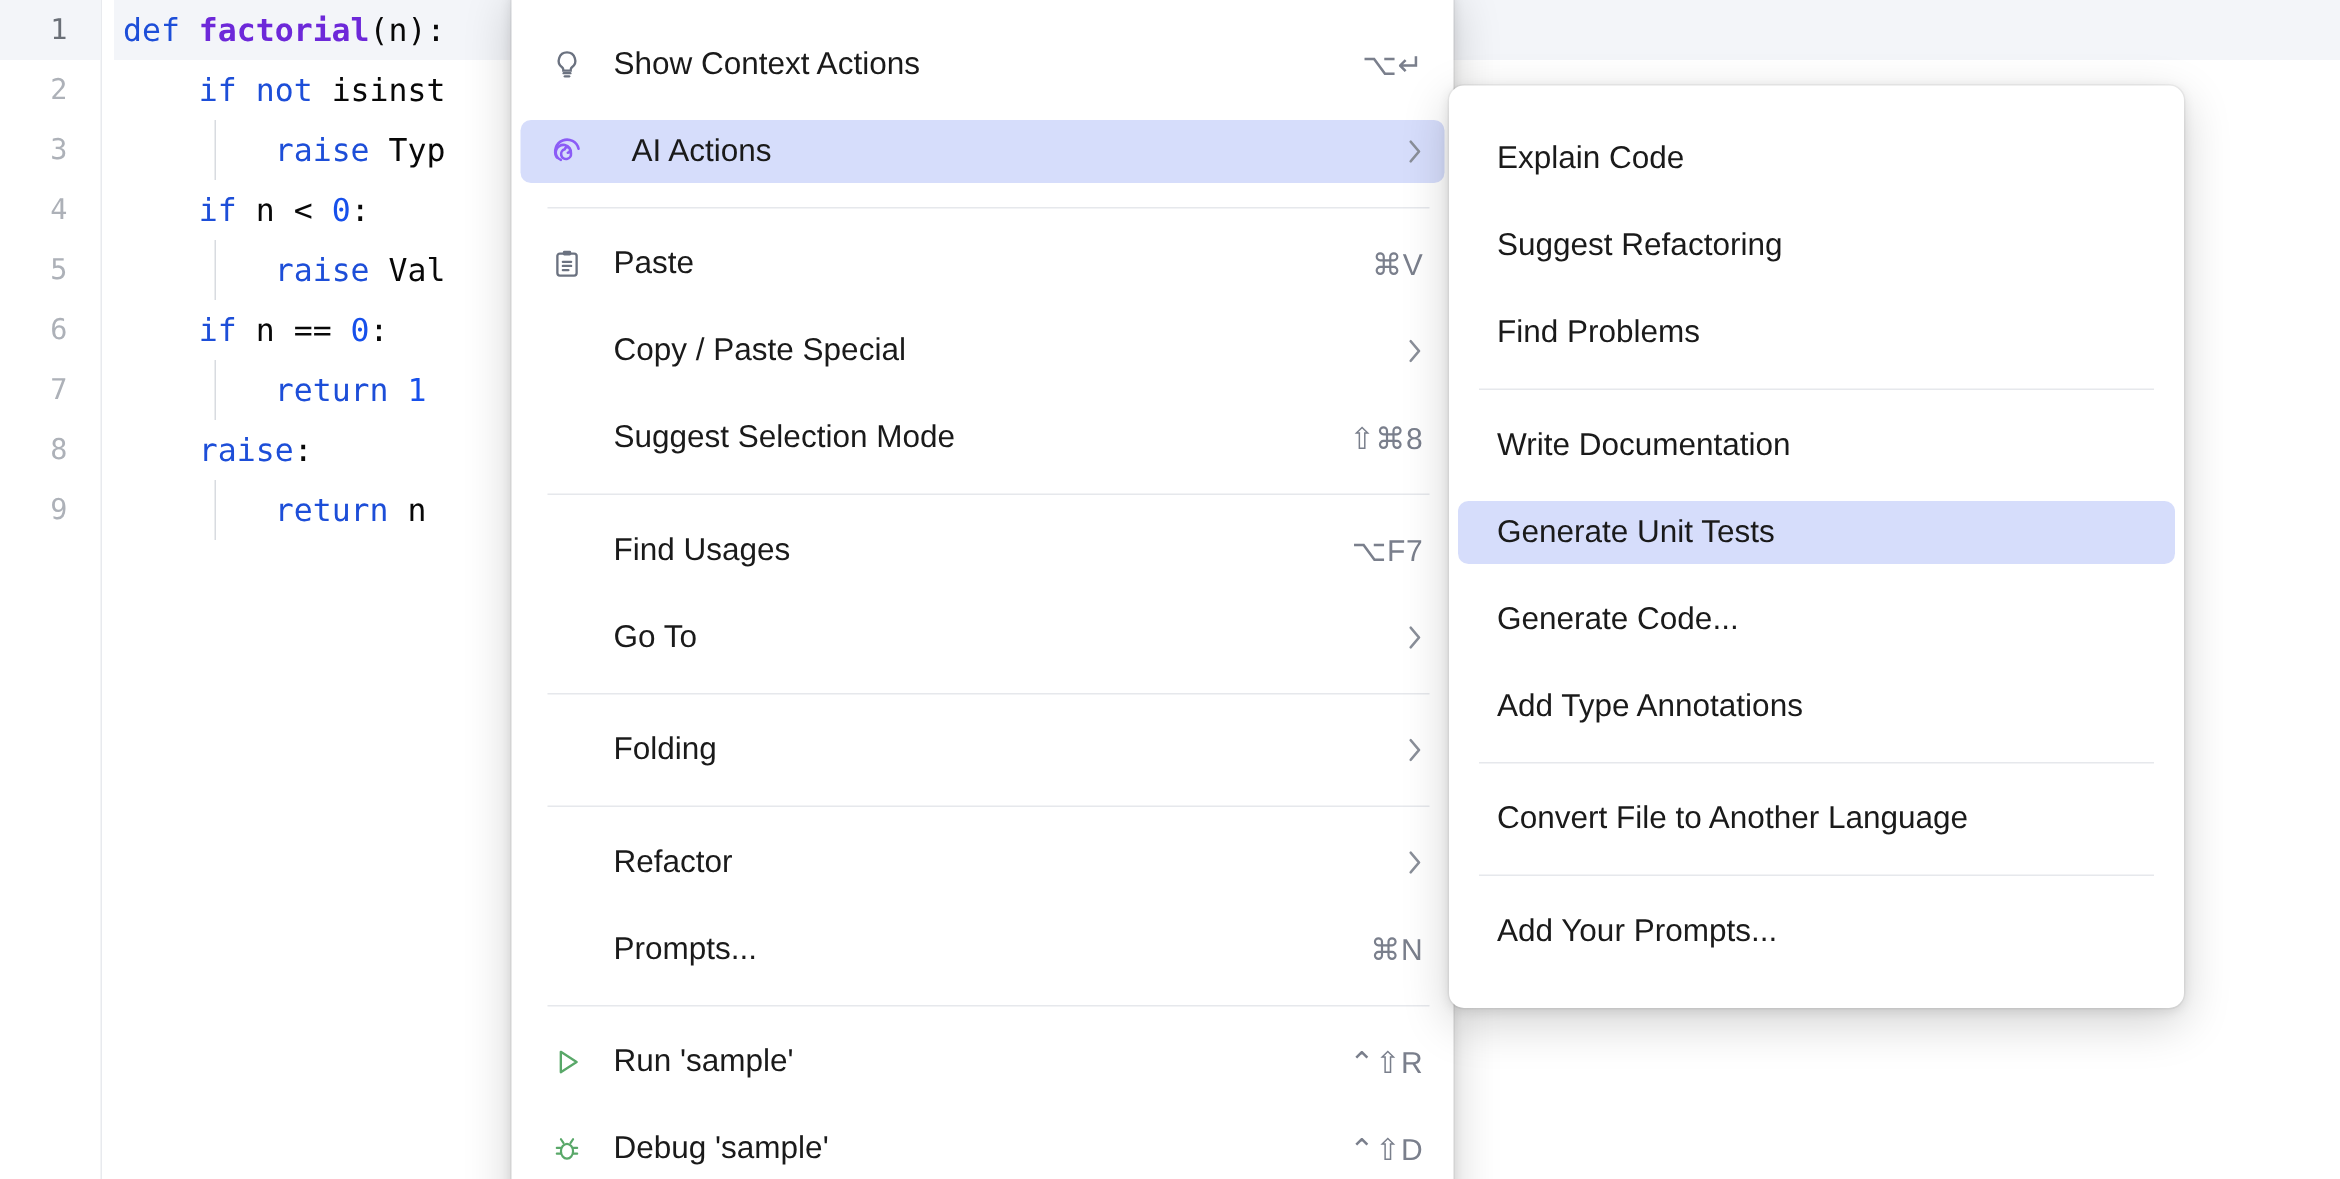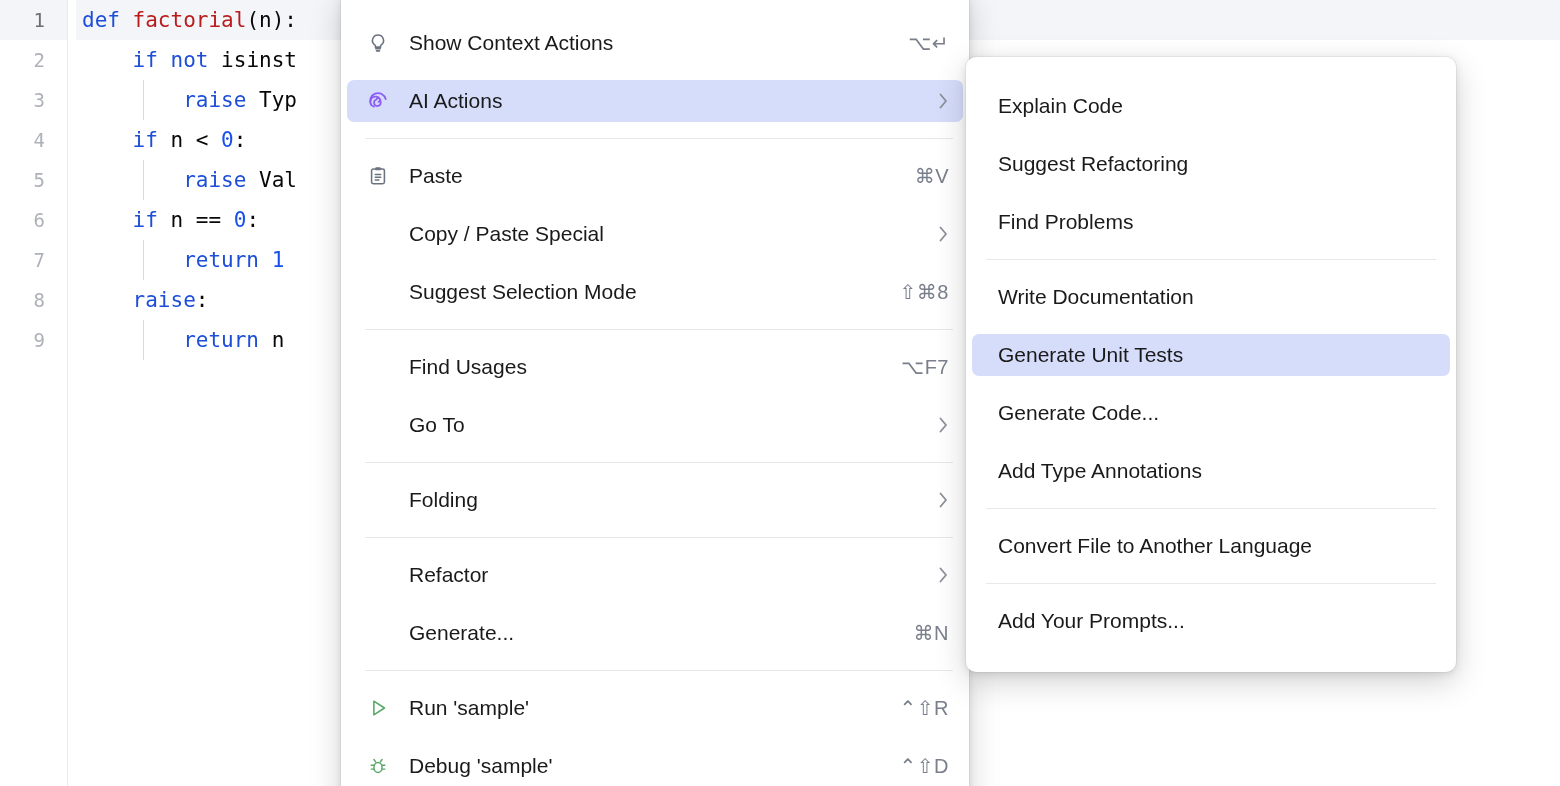--- a/index.html
+++ b/index.html
@@ -41,21 +41,21 @@
     font-size: 21px;
   }
   .code-line {
     height: 40px; line-height: 40px;
     white-space: pre;
     position: relative;
     padding-left: 6px;
   }
   .code-line.current { background: #f3f5f9; }
   .tok-kw   { color: #1d4ed8; }
-  .tok-fn   { color: #b91c1c; }
+  .tok-fn   { color: #6d28d9; font-weight: bold; }
   .tok-num  { color: #1750eb; }
   .tok-pl   { color: #080808; }
   .indent-guide {
     position: absolute;
     left: 67px; top: 0; bottom: 0;
     width: 1px; background: #d8dbe0;
   }
 
   
   .menu {
@@ -72,21 +72,21 @@
     display: flex;
     align-items: center;
     height: 42px;
     padding: 0 14px 0 18px;
     font-size: 21px;
     color: #1a1a1a;
     white-space: nowrap;
     border-radius: 7px;
     margin: 16px 6px;
   }
-  .mi.selected { background: #d6ddfb; }
+  .mi.selected { background: #d6ddfb; gap: 12px; }
   .mi-icon {
     width: 26px; flex: 0 0 26px;
     margin-right: 18px;
     display: flex; align-items: center; justify-content: center;
   }
   .mi-icon.empty { }
   .mi-label { flex: 1 1 auto; }
   .mi-short {
     color: #7a7f8c;
     font-size: 20px;
@@ -236,21 +236,21 @@
       <span class="mi-icon empty"></span>
       <span class="mi-label">Refactor</span>
       <span class="mi-arrow">
         <svg width="11" height="18" viewBox="0 0 11 18" fill="none" stroke="#8a8f99" stroke-width="1.8" stroke-linecap="round" stroke-linejoin="round">
           <path d="M2.5 2.5 8 9l-5.5 6.5"></path>
         </svg>
       </span>
     </div>
     <div class="mi">
       <span class="mi-icon empty"></span>
-      <span class="mi-label">Generate...</span>
+      <span class="mi-label">Prompts...</span>
       <span class="mi-short">⌘N</span>
     </div>
     <div class="sep"></div>
     <div class="mi">
       <span class="mi-icon">
         <svg width="22" height="22" viewBox="0 0 24 24" fill="none" stroke="#59a869" stroke-width="1.7" stroke-linejoin="round">
           <path d="M7.5 4.6 19 12 7.5 19.4z"></path>
         </svg>
       </span>
       <span class="mi-label">Run 'sample'</span>

